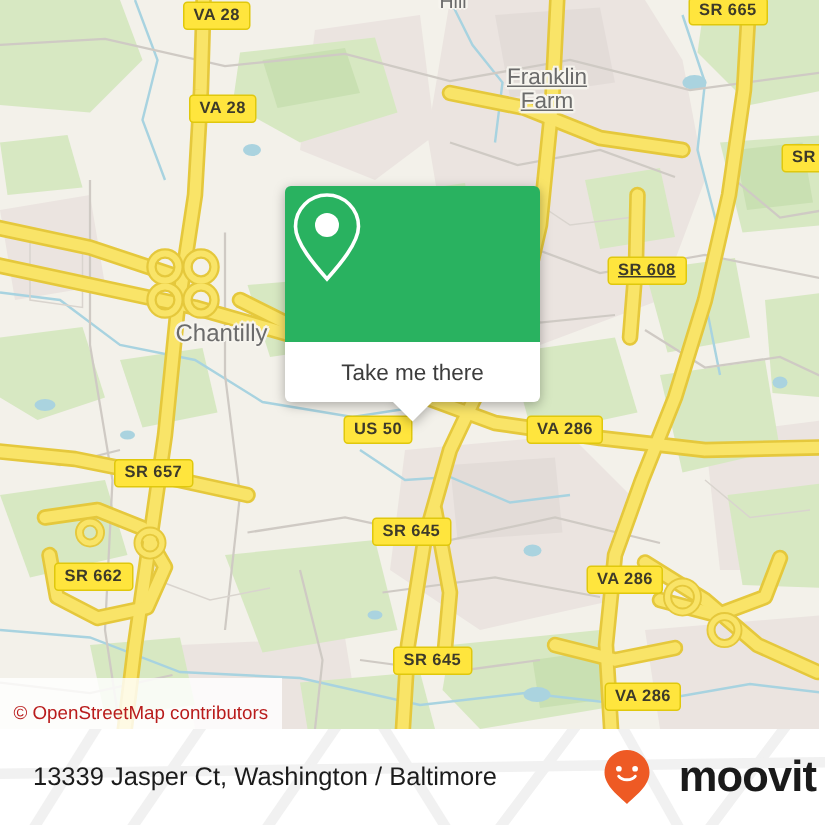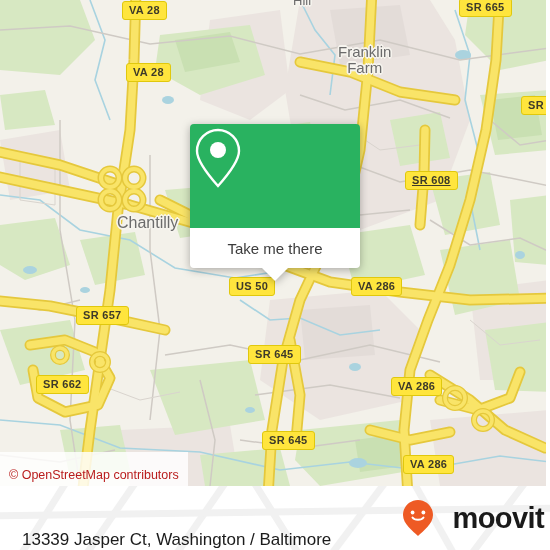--- a/index.html
+++ b/index.html
@@ -63,21 +63,21 @@
     display:flex;align-items:center;
     background:rgba(255,255,255,.82);
     padding:12px 9px 0 9px;
     font-size:12.5px;color:#b91c1c;white-space:nowrap;justify-content:flex-end;
   }
 
   
   #footer{
     position:absolute;left:0;top:486px;width:550px;height:64px;
     background:#fff;overflow:hidden;
-    display:flex;align-items:flex-end;
+    display:flex;align-items:center;
   }
   #footer-watermark{position:absolute;left:0;top:0;opacity:1;}
   #footer-title{
     position:relative;margin-left:22px;font-size:17px;color:#1b1b1b;
     white-space:nowrap;z-index:2;
   }
   #logo{
     position:absolute;right:6px;top:50%;transform:translateY(-50%);
     display:flex;align-items:center;gap:18px;z-index:2;
   }
@@ -263,21 +263,21 @@
         </g>
         <g fill="none" stroke="#f9e468" stroke-width="3.5">
           <circle cx="455" cy="398" r="10"></circle>
           <circle cx="483" cy="420" r="9"></circle>
         </g>
 
       </g>
     </svg>
 
     <div class="place" style="left:293px;top:-6px;font-size:13px;">Hill</div>
-    <div class="place" style="left:338px;top:44px;font-size:15px;text-align:center;">Franklin
+    <div class="place" style="left:338px;top:44px;font-size:15px;text-align:center;text-decoration:underline;">Franklin
 Farm</div>
     <div class="place" style="left:117px;top:215px;font-size:16px;">Chantilly</div>
 
     <div class="shield" style="left:122px;top:1px;">VA 28</div>
     <div class="shield" style="left:126px;top:63px;">VA 28</div>
     <div class="shield" style="left:459px;top:-2px;">SR 665</div>
     <div class="shield" style="left:521px;top:96px;">SR 6</div>
     <div class="shield" style="left:405px;top:171px;text-decoration:underline;">SR 608</div>
     <div class="shield" style="left:229px;top:277px;">US 50</div>
     <div class="shield" style="left:351px;top:277px;">VA 286</div>

